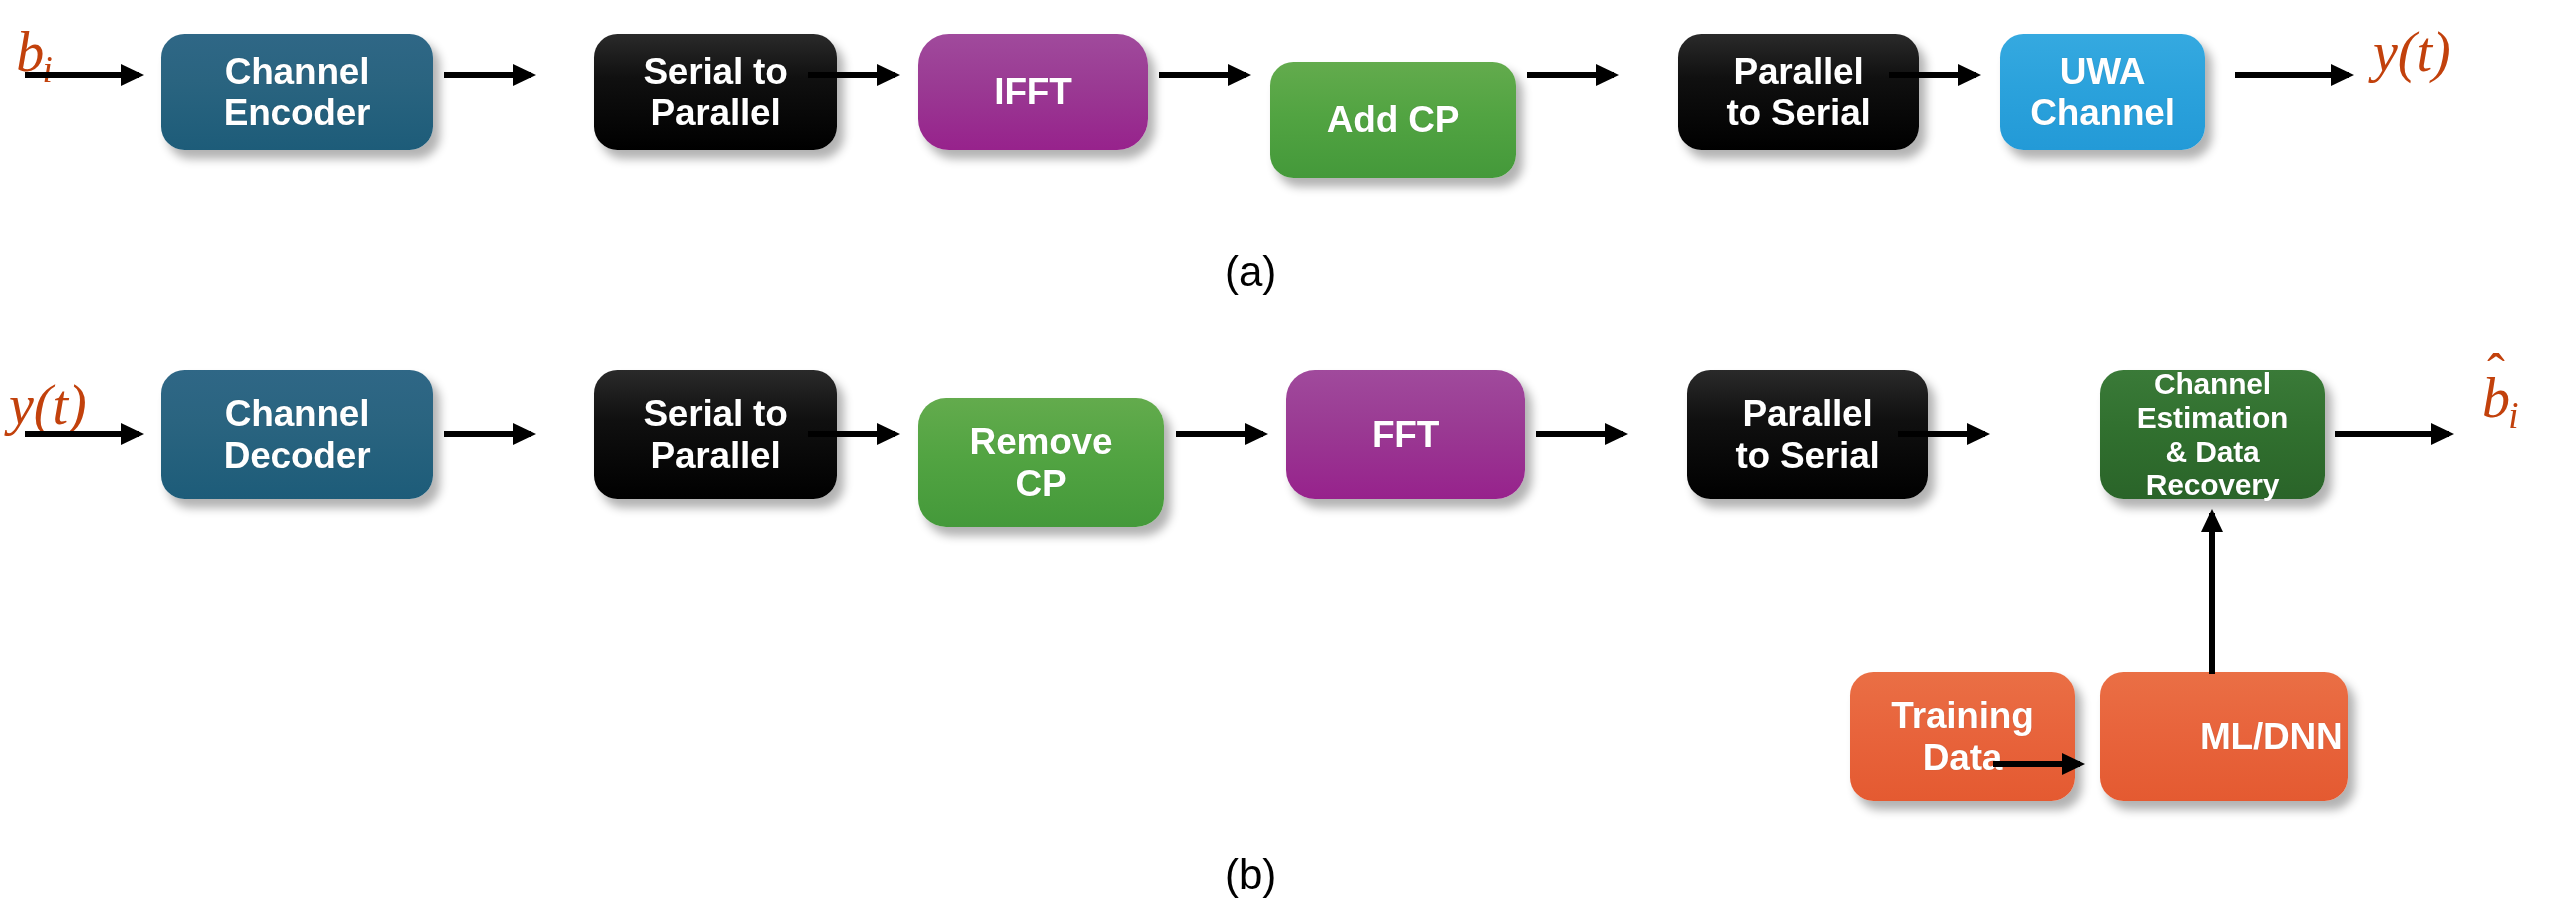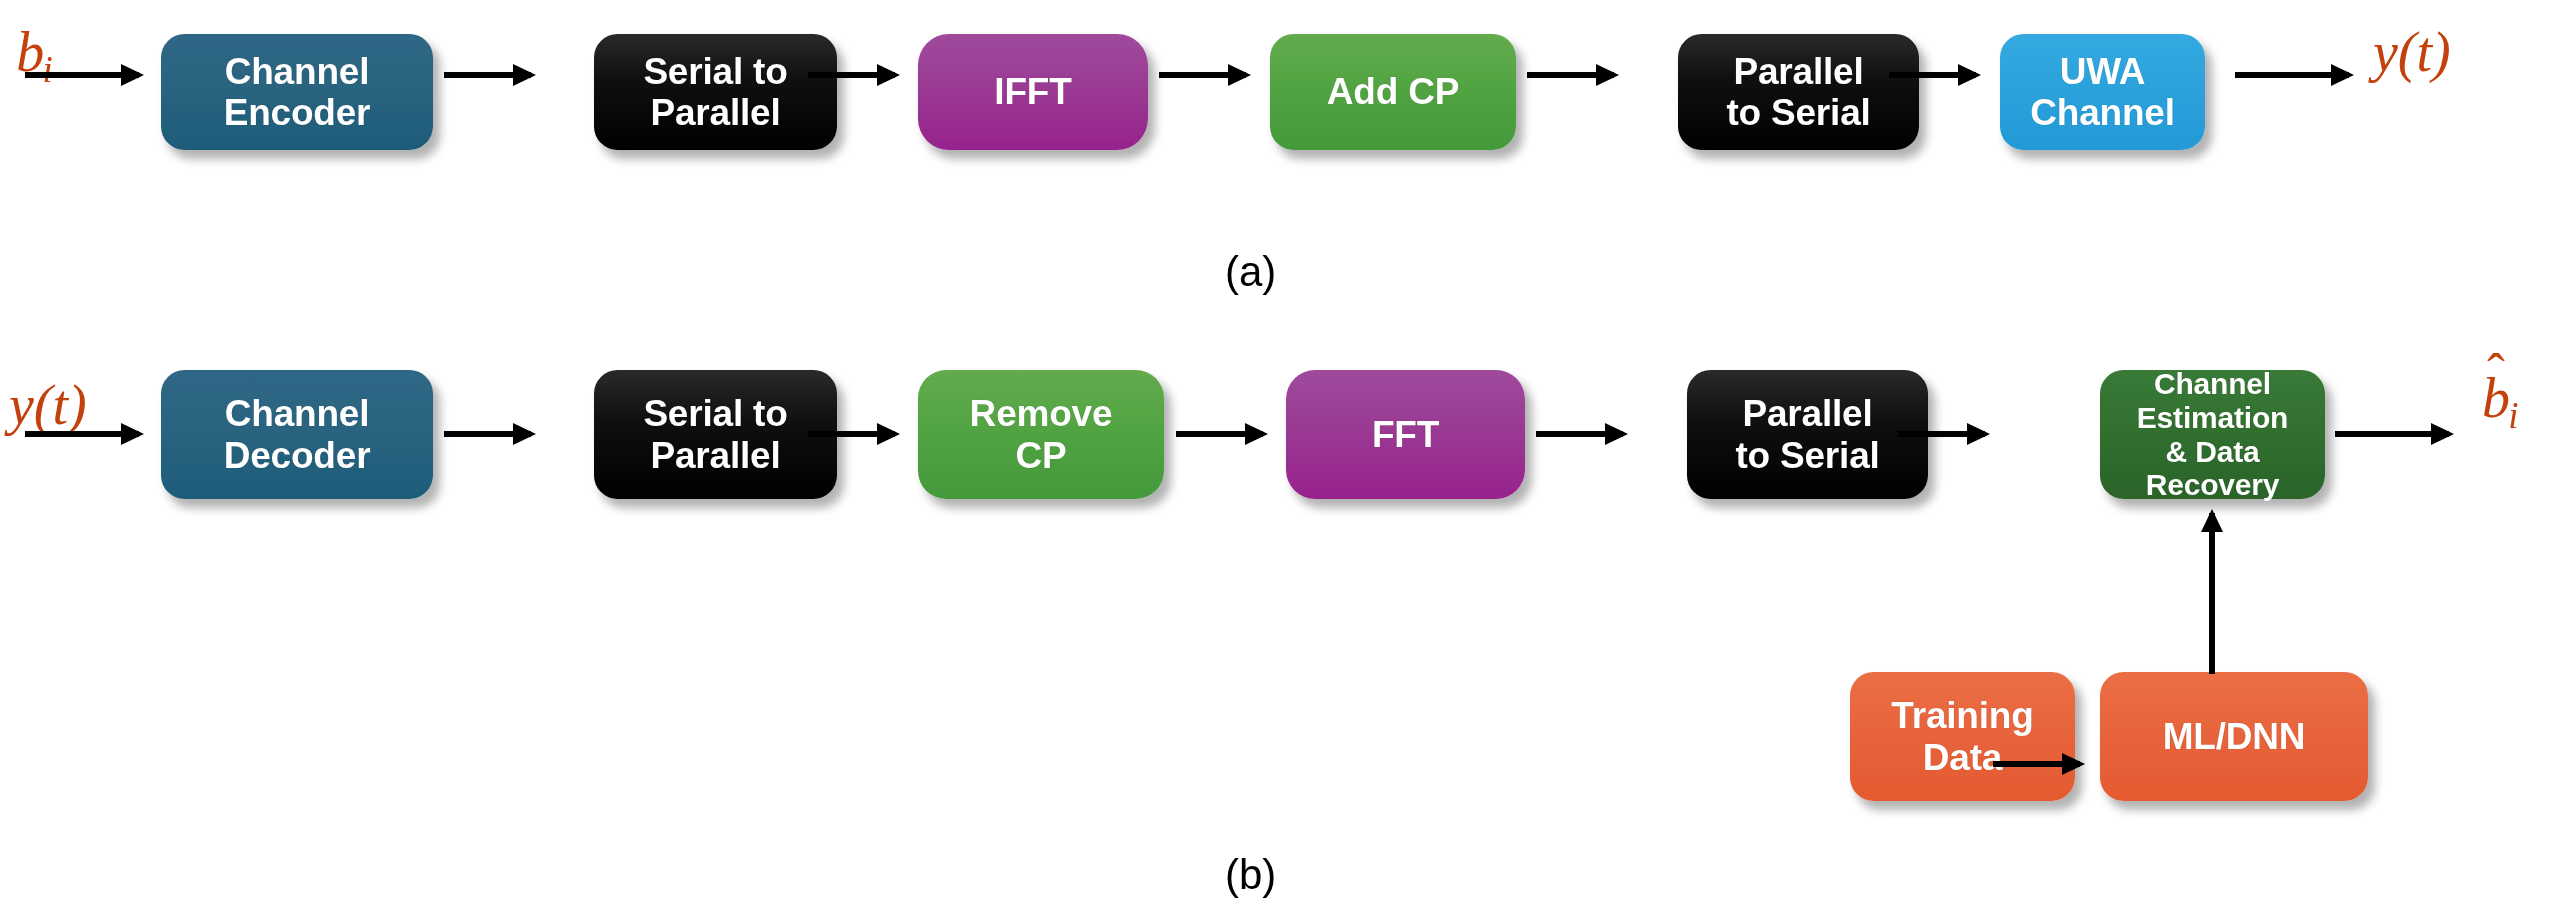--- a/index.html
+++ b/index.html
@@ -36,21 +36,21 @@
   }
   .block .lbl {
     display: block;
     white-space: pre-line;
     text-shadow: 0 0 0.9px rgba(0,0,0,0.25);
   }
 
   .c-teal   { background: linear-gradient(180deg, #2f6786 0%, #2a6480 40%, #1d5c79 100%); }
   .c-black  { background: linear-gradient(180deg, #2a2a2a 0%, #101010 38%, #000000 100%); margin-left: 40px; }
   .c-purple { background: linear-gradient(180deg, #a04a9c 0%, #9a3a93 45%, #97228c 100%); }
-  .c-green  { background: linear-gradient(180deg, #63ab4d 0%, #52a442 45%, #44993a 100%); }
+  .c-green  { background: linear-gradient(180deg, #63ab4d 0%, #52a442 45%, #44993a 100%); margin-top: 28px; }
   .c-blue   { background: linear-gradient(180deg, #35a9e0 0%, #2ba2dc 45%, #239ad7 100%); }
   .c-dgreen { background: linear-gradient(180deg, #3a7a38 0%, #31702f 45%, #2a6429 100%); }
   .c-orange { background: linear-gradient(180deg, #ea6f45 0%, #e8643c 45%, #e45a31 100%); }
 
   
   .arrow-h {
     position: absolute;
     height: 6.3px;
     background: #000000;
   }
@@ -227,21 +227,21 @@
     <span class="hatwrap"><span class="hat">̂</span><span>b</span></span><span class="sub">i</span>
   </div>
 
   <div class="block c-orange" style="left:1850px; top:672px; width:225px; height:129px; font-size:37px;">
     <span class="lbl">Training
 Data</span>
   </div>
 
   <div class="arrow-h" style="left:1993px; top:761px; width:87px;"></div>
 
-  <div class="block c-orange" style="left:2100px; top:672px; width:268px; height:129px; font-size:37px;">
+  <div class="block c-orange" style="left:2100px; top:672px; width:248px; height:129px; font-size:37px;justify-content:flex-end;">
     <span class="lbl">ML/DNN</span>
   </div>
 
   <div class="arrow-v" style="left:2209px; top:513px; width:6.3px; height:161px;"></div>
 
   <div class="caption" style="left:1225px; top:851px;">(b)</div>
 
 </div>
 
 

